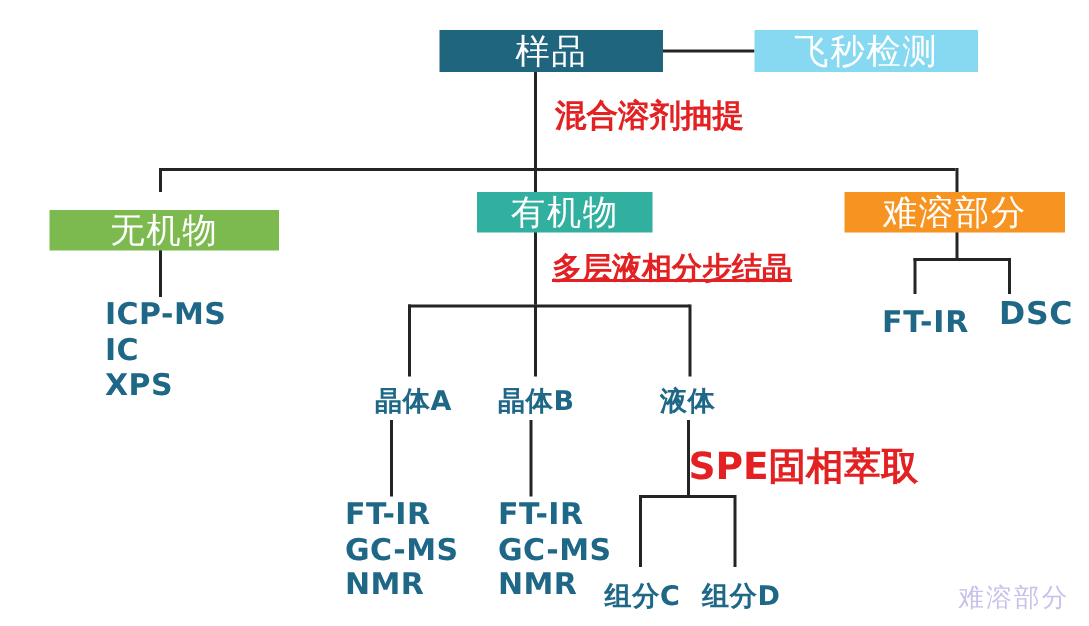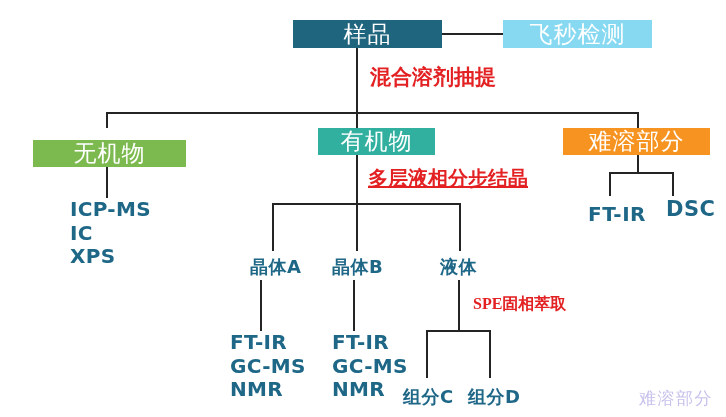--- a/index.html
+++ b/index.html
@@ -18,21 +18,21 @@
   }
   .box-sample   {left:293px;top:20px;width:149px;height:28px;background:#20657E;}
   .box-physical {left:503px;top:20px;width:149px;height:28px;background:#87D9F2;}
   .box-inorganic{left:33px; top:140px;width:153px;background:#7CB94E;}
   .box-organic  {left:282px;top:128px;width:117px;background:#31B0A0;margin-left:36px;}
   .box-insoluble{left:563px;top:128px;width:147px;background:#F79421;}
   
   .red{position:absolute;color:#E32022;font-weight:600;white-space:nowrap;}
   .red-extraction     {left:370px;top:63px; font-size:21px;}
   .red-crystallization{left:368px;top:165px;font-size:20px;text-decoration:underline;}
-  .red-spe            {left:473px;top:294px;font-size:16px;font-family:Liberation Serif, serif;}
+  .red-spe            {left:459px;top:294px;font-size:25px;}
   
   .blue{position:absolute;color:#1E6787;white-space:nowrap;}
   .node-label{font-size:18px;font-weight:600;letter-spacing:0.5px;}
   .lbl-crystal-a{left:250px;top:255px;}
   .lbl-crystal-b{left:332px;top:255px;}
   .lbl-liquid   {left:440px;top:255px;}
   .lbl-frac-c   {left:403px;top:385px;}
   .lbl-frac-d   {left:468px;top:385px;}
   .lbl-ftir-r   {left:588px;top:202px;font-size:20px;font-weight:600;letter-spacing:0.5px;}
   .lbl-dsc      {left:666px;top:197px;font-size:21px;font-weight:600;letter-spacing:0.5px;}

